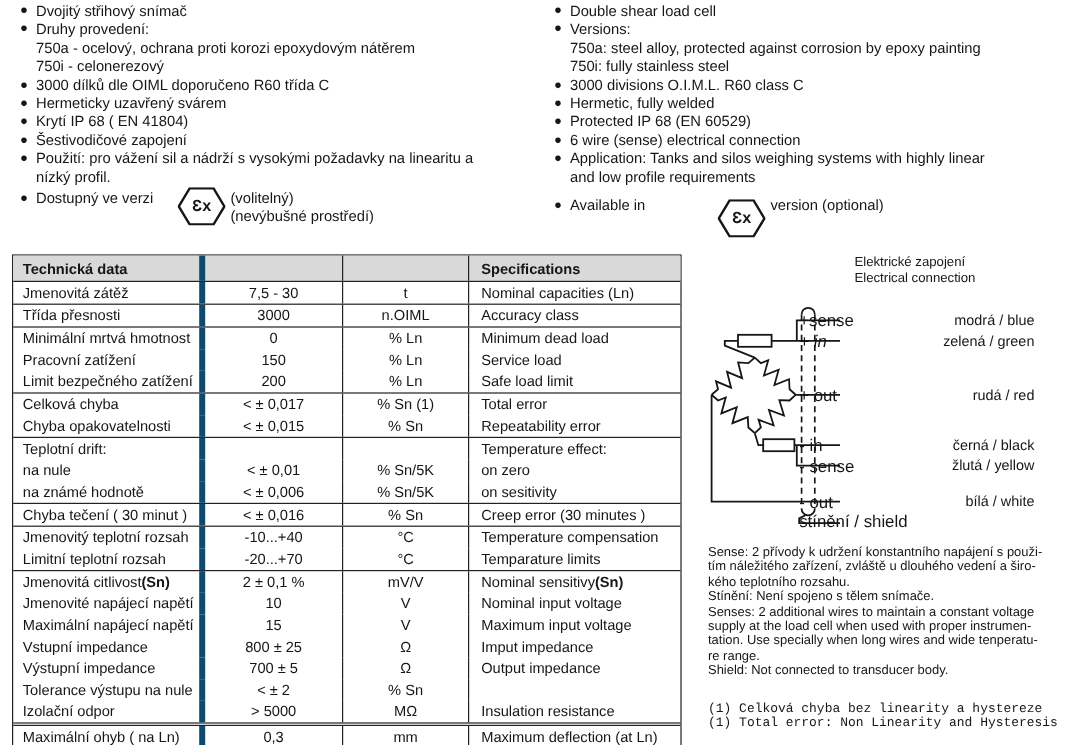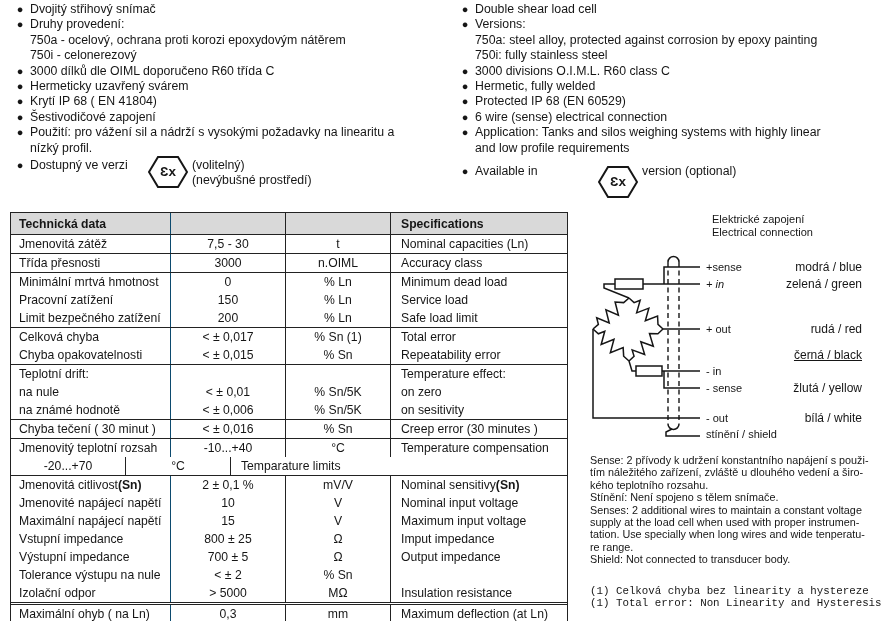--- a/index.html
+++ b/index.html
@@ -22,30 +22,30 @@
                  align-items:center;justify-content:center;font-weight:bold;font-size:13.5px;}
   
   .spec-table{position:absolute;left:10px;top:212px;width:558px;border:1.6px solid #222;
               background:#fff;font-size:12.2px;box-sizing:border-box;}
   .thead{display:flex;height:21px;background:#d9d9d9;border-bottom:1px solid #222;
          font-weight:bold;align-items:center;}
   .trow{display:flex;height:18px;align-items:center;}
   .trow.sep{border-bottom:1px solid #222;}
   .trow.dsep{border-bottom:3px double #222;}
   .tc{box-sizing:border-box;height:100%;display:flex;align-items:center;overflow:hidden;}
-  .c1{width:160px;flex:0 0 160px;border-right:1px solid #0c4a6e;padding-left:8px;}
+  .c1{width:160px;flex:0 0 160px;border-right:5px solid #0c4a6e;padding-left:8px;}
   .c2{width:115px;flex:0 0 115px;border-right:1px solid #222;justify-content:center;}
   .c3{width:105px;flex:0 0 105px;border-right:1px solid #222;justify-content:center;}
   .c4{flex:1;padding-left:10px;}
   .tc b{font-weight:bold;}
   
   .diagram-title{position:absolute;left:712px;top:213px;width:150px;text-align:left;
                  font-size:11px;line-height:13px;}
   .circuit{position:absolute;left:585px;top:248px;}
-  .termlbl{position:absolute;left:706px;height:14px;font-size:11px;line-height:14px;white-space:nowrap;}
+  .termlbl{position:absolute;left:666px;height:14px;font-size:14px;line-height:14px;white-space:nowrap;}
   .wirecolor{position:absolute;left:740px;width:122px;height:14px;font-size:12px;line-height:14px;
              text-align:right;white-space:nowrap;}
   
   .notes{position:absolute;left:590px;top:454px;width:302px;font-size:10.8px;line-height:12.4px;}
   .notes div{white-space:pre-line;}
   .footnotes{position:absolute;left:590px;top:585px;width:302px;font-size:10.8px;line-height:12.4px;font-family:Liberation Mono, monospace;}
 </style>
 </head>
 <body>
 
@@ -216,20 +216,21 @@
           <div class="tc c3">% Sn</div>
           <div class="tc c4">Creep error (30 minutes )</div>
         </div>
         <div class="trow">
           <div class="tc c1">Jmenovitý teplotní rozsah</div>
           <div class="tc c2">-10...+40</div>
           <div class="tc c3">°C</div>
           <div class="tc c4">Temperature compensation</div>
         </div>
         <div class="trow sep">
+          <div class="tc c1">Limitní teplotní rozsah</div>
           <div class="tc c2">-20...+70</div>
           <div class="tc c3">°C</div>
           <div class="tc c4">Temparature limits</div>
         </div>
         <div class="trow">
           <div class="tc c1">Jmenovitá citlivost <b>(Sn)</b></div>
           <div class="tc c2">2 ± 0,1 %</div>
           <div class="tc c3">mV/V</div>
           <div class="tc c4">Nominal sensitivy <b>(Sn)</b></div>
         </div>
@@ -318,21 +319,21 @@
   <div class="termlbl" style="top:277px;font-style:italic;">+ in</div>
   <div class="termlbl" style="top:322px;">+ out</div>
   <div class="termlbl" style="top:364px;">- in</div>
   <div class="termlbl" style="top:381px;">- sense</div>
   <div class="termlbl" style="top:411px;">- out</div>
   <div class="termlbl" style="top:427px;">stínění / shield</div>
 
   <div class="wirecolor" style="top:260px;">modrá / blue</div>
   <div class="wirecolor" style="top:277px;">zelená / green</div>
   <div class="wirecolor" style="top:322px;">rudá / red</div>
-  <div class="wirecolor" style="top:348px;text-decoration:underline;">černá / black</div>
+  <div class="wirecolor" style="top:364px;">černá / black</div>
   <div class="wirecolor" style="top:381px;">žlutá / yellow</div>
   <div class="wirecolor" style="top:411px;">bílá / white</div>
 
   <div class="notes">
     <div>Sense: 2 přívody k udržení konstantního napájení s použi-
 tím náležitého zařízení, zvláště u dlouhého vedení a širo-
 kého teplotního rozsahu.
 Stínění: Není spojeno s tělem snímače.</div>
     <div>Senses: 2 additional wires to maintain a constant voltage
 supply at the load cell when used with proper instrumen-

